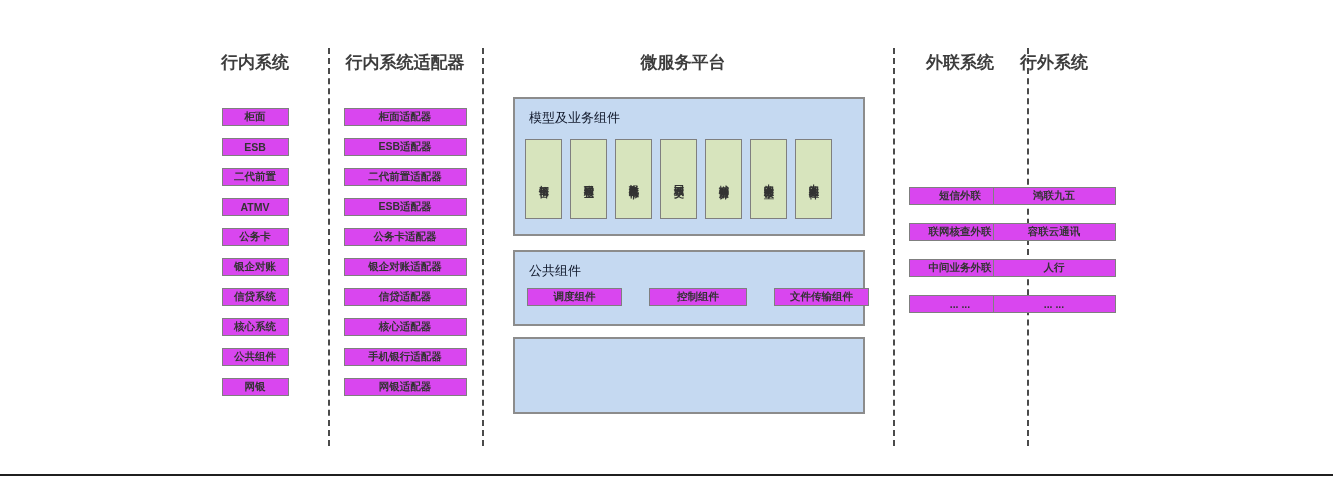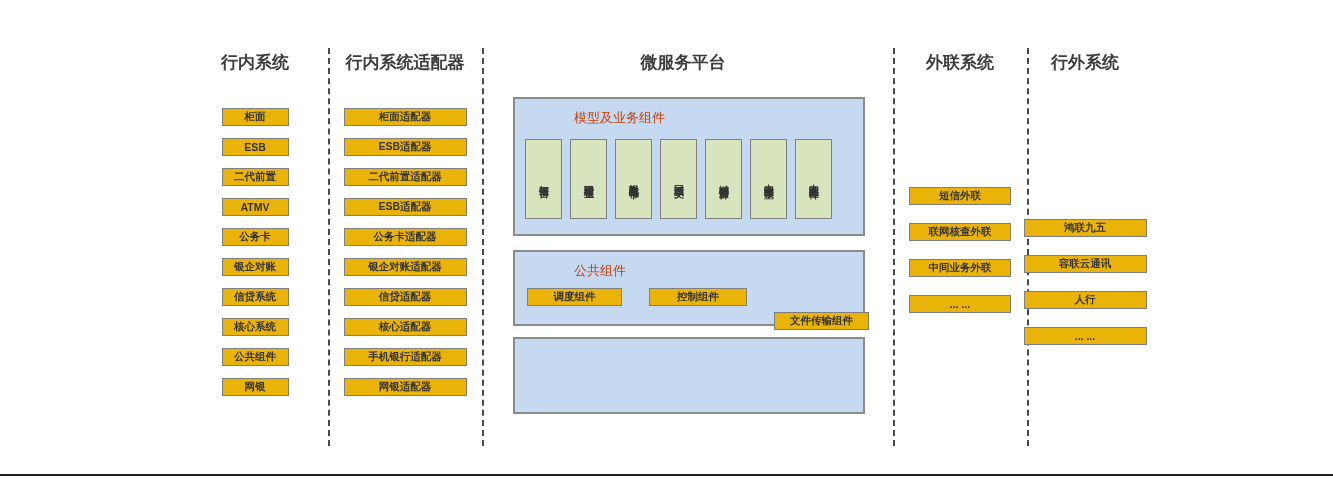--- a/index.html
+++ b/index.html
@@ -28,21 +28,21 @@
   .boxes {
     display: flex;
     flex-direction: column;
     align-items: center;
   }
   .boxes.narrow { margin-top: 34px; gap: 12px; }
   .boxes.lower  { margin-top: 113px; gap: 18px; }
   .gbox {
     box-sizing: border-box;
     height: 18px;
-    background: #eab308;
+    background: #d946ef;
     border: 1px solid #7f7f7f;
     display: flex;
     align-items: center;
     justify-content: center;
     font-size: 10.5px;
     font-weight: bold;
     color: #333333;
     white-space: nowrap;
   }
   .w67  { width: 67px; }
@@ -57,23 +57,22 @@
   .panel {
     position: absolute;
     left: 513px;
     width: 352px;
     box-sizing: border-box;
     background: #c5d9f1;
     border: 2px solid #8c8c8c;
   }
   .panel-title {
     font-size: 13px;
-    color: #c2410c;
+    color: #0f172a;
     padding: 10px 0 0 14px;
-    margin-left: 45px;
   }
   .vrow {
     position: absolute;
     left: 10px;
     top: 40px;
     display: flex;
     gap: 8px;
   }
   .vbox {
     width: 37px;
@@ -91,21 +90,21 @@
     color: #333333;
   }
   .hrow {
     position: absolute;
     left: 12px;
     display: flex;
     gap: 27px;
   }
   .hrow .gbox.b1 { width: 95px; }
   .hrow .gbox.b2 { width: 98px; }
-  .hrow .gbox.b3 { width: 95px; margin-top: 24px; }
+  .hrow .gbox.b3 { width: 95px; }
   .footer-rule {
     position: absolute;
     left: 0;
     top: 474px;
     width: 1333px;
     height: 2px;
     background: #1f1f1f;
   }
 </style>
 </head>
@@ -182,21 +181,21 @@
   <div class="col" style="left: 908px; width: 104px;">
     <div class="col-title">外联系统</div>
     <div class="boxes lower">
         <div class="gbox" style="width:102px;">短信外联</div>
         <div class="gbox" style="width:102px;">联网核查外联</div>
         <div class="gbox" style="width:102px;">中间业务外联</div>
         <div class="gbox" style="width:102px;">... ...</div>
       </div>
   </div>
 
-  <div class="col" style="left: 1033px; width: 104px; gap: 32px;">
+  <div class="col" style="left: 1002px; width: 104px;">
     <div class="col-title">行外系统</div>
     <div class="boxes lower">
         <div class="gbox w103">鸿联九五</div>
         <div class="gbox w103">容联云通讯</div>
         <div class="gbox w103">人行</div>
         <div class="gbox w103">... ...</div>
       </div>
   </div>
 
   <div class="footer-rule"></div>

